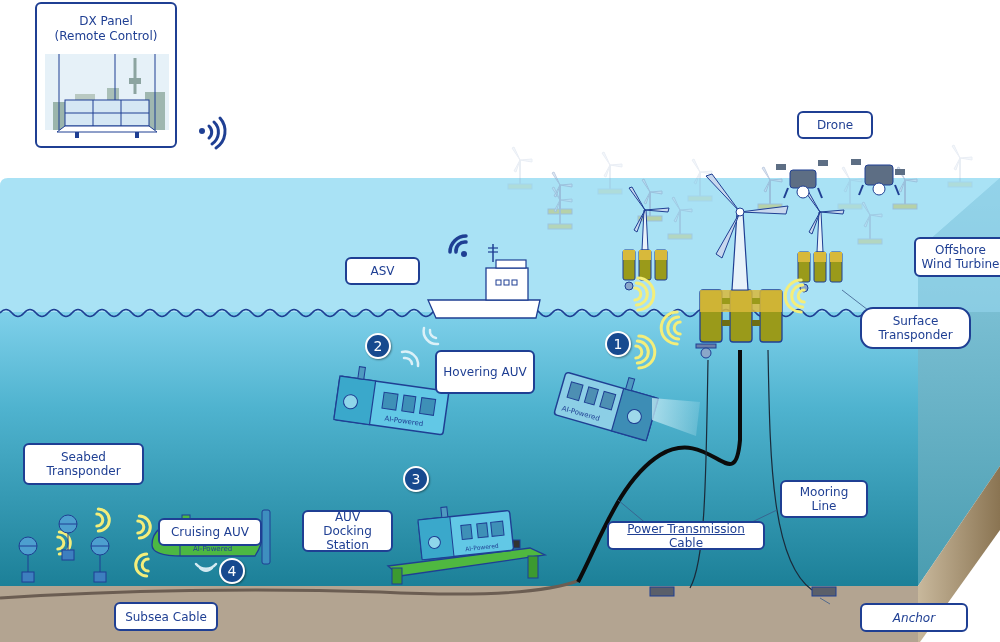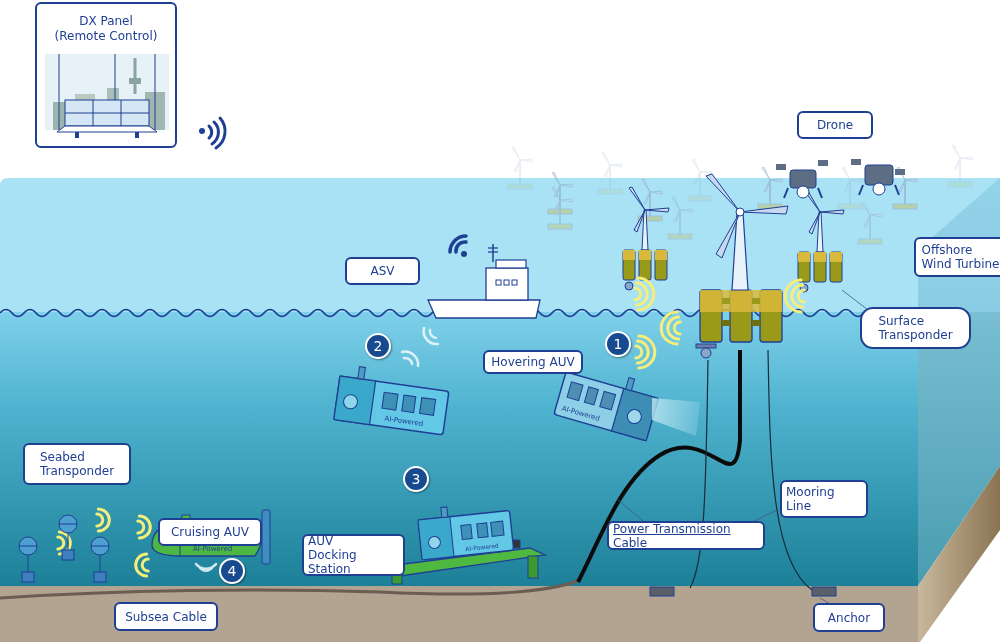--- a/index.html
+++ b/index.html
@@ -1,18 +1,18 @@
 <!DOCTYPE html>
 <html><head>
 <meta charset="utf-8">
 <style>
   html,body{margin:0;padding:0;background:#ffffff;}
   body{width:1000px;height:642px;position:relative;overflow:hidden;font-family:"DejaVu Sans","Liberation Sans",sans-serif;}
   #scene{position:absolute;left:0;top:0;width:1000px;height:642px;}
-  .label{position:absolute;background:#ffffff;border:2px solid #1f3f93;border-radius:6px;color:#1f3f93;font-size:12px;line-height:14px;display:flex;align-items:center;justify-content:center;box-sizing:border-box;padding:2px 4px;white-space:pre-line;}
+  .label{position:absolute;background:#ffffff;border:2px solid #1f3f93;border-radius:6px;color:#1f3f93;font-size:12px;line-height:14px;text-align:center;display:flex;align-items:center;justify-content:center;box-sizing:border-box;padding:2px 4px;white-space:pre-line;}
   .badge{position:absolute;width:22px;height:22px;border-radius:50%;background:#174a8f;border:2px solid #ffffff;color:#ffffff;font-size:14px;line-height:22px;text-align:center;box-shadow:1px 1px 2px rgba(0,0,0,.4);}
   #dx-panel{position:absolute;left:35px;top:2px;width:142px;height:146px;background:#fff;border:2px solid #1f3f93;border-radius:6px;box-sizing:border-box;padding-left:35px;}
   #dx-title{position:absolute;left:0;right:0;top:10px;text-align:center;color:#1f3f93;font-size:12px;line-height:15px;white-space:pre-line;}
 </style>
 </head>
 <body>
 
 <svg id="scene" viewBox="0 0 1000 642" xmlns="http://www.w3.org/2000/svg">
   <defs>
     <linearGradient id="seaGrad" x1="0" y1="0" x2="0" y2="1">
@@ -369,27 +369,27 @@
     <rect x="90" y="78" width="4" height="6" fill="#1f3f93"></rect>
   </svg>
 </div>
 
 <div class="label" style="left:797px;top:111px;width:76px;height:28px;">Drone</div>
 <div class="label" style="left:878px;top:237px;width:93px;height:40px;margin-left:36px;">Offshore
 Wind Turbine</div>
 <div class="label" style="left:860px;top:307px;width:111px;height:42px;border-radius:13px;">Surface
 Transponder</div>
 <div class="label" style="left:345px;top:257px;width:75px;height:28px;">ASV</div>
-<div class="label" style="left:435px;top:350px;width:100px;height:24px;margin-left:48px;">Hovering AUV</div>
-<div class="label" style="left:23px;top:443px;width:108px;height:42px;">Seabed
+<div class="label" style="left:435px;top:350px;width:100px;height:44px;">Hovering AUV</div>
+<div class="label" style="left:23px;top:443px;width:121px;height:42px;">Seabed
 Transponder</div>
 <div class="label" style="left:158px;top:474px;width:104px;height:28px;margin-top:44px;">Cruising AUV</div>
-<div class="label" style="left:302px;top:534px;width:103px;height:42px;">AUV
+<div class="label" style="left:302px;top:510px;width:91px;height:42px;">AUV
 Docking Station</div>
 <div class="label" style="left:607px;top:521px;width:158px;height:29px;text-decoration:underline;">Power Transmission Cable</div>
 <div class="label" style="left:780px;top:480px;width:88px;height:38px;">Mooring Line</div>
 <div class="label" style="left:114px;top:602px;width:104px;height:29px;">Subsea Cable</div>
-<div class="label" style="left:813px;top:603px;width:72px;height:29px;">Anchor</div>
+<div class="label" style="left:860px;top:603px;width:108px;height:29px;font-style:italic;">Anchor</div>
 
 <div class="badge" style="left:605px;top:331px;">1</div>
 <div class="badge" style="left:365px;top:333px;">2</div>
 <div class="badge" style="left:403px;top:466px;">3</div>
 <div class="badge" style="left:219px;top:558px;">4</div>
 
 </body></html>

